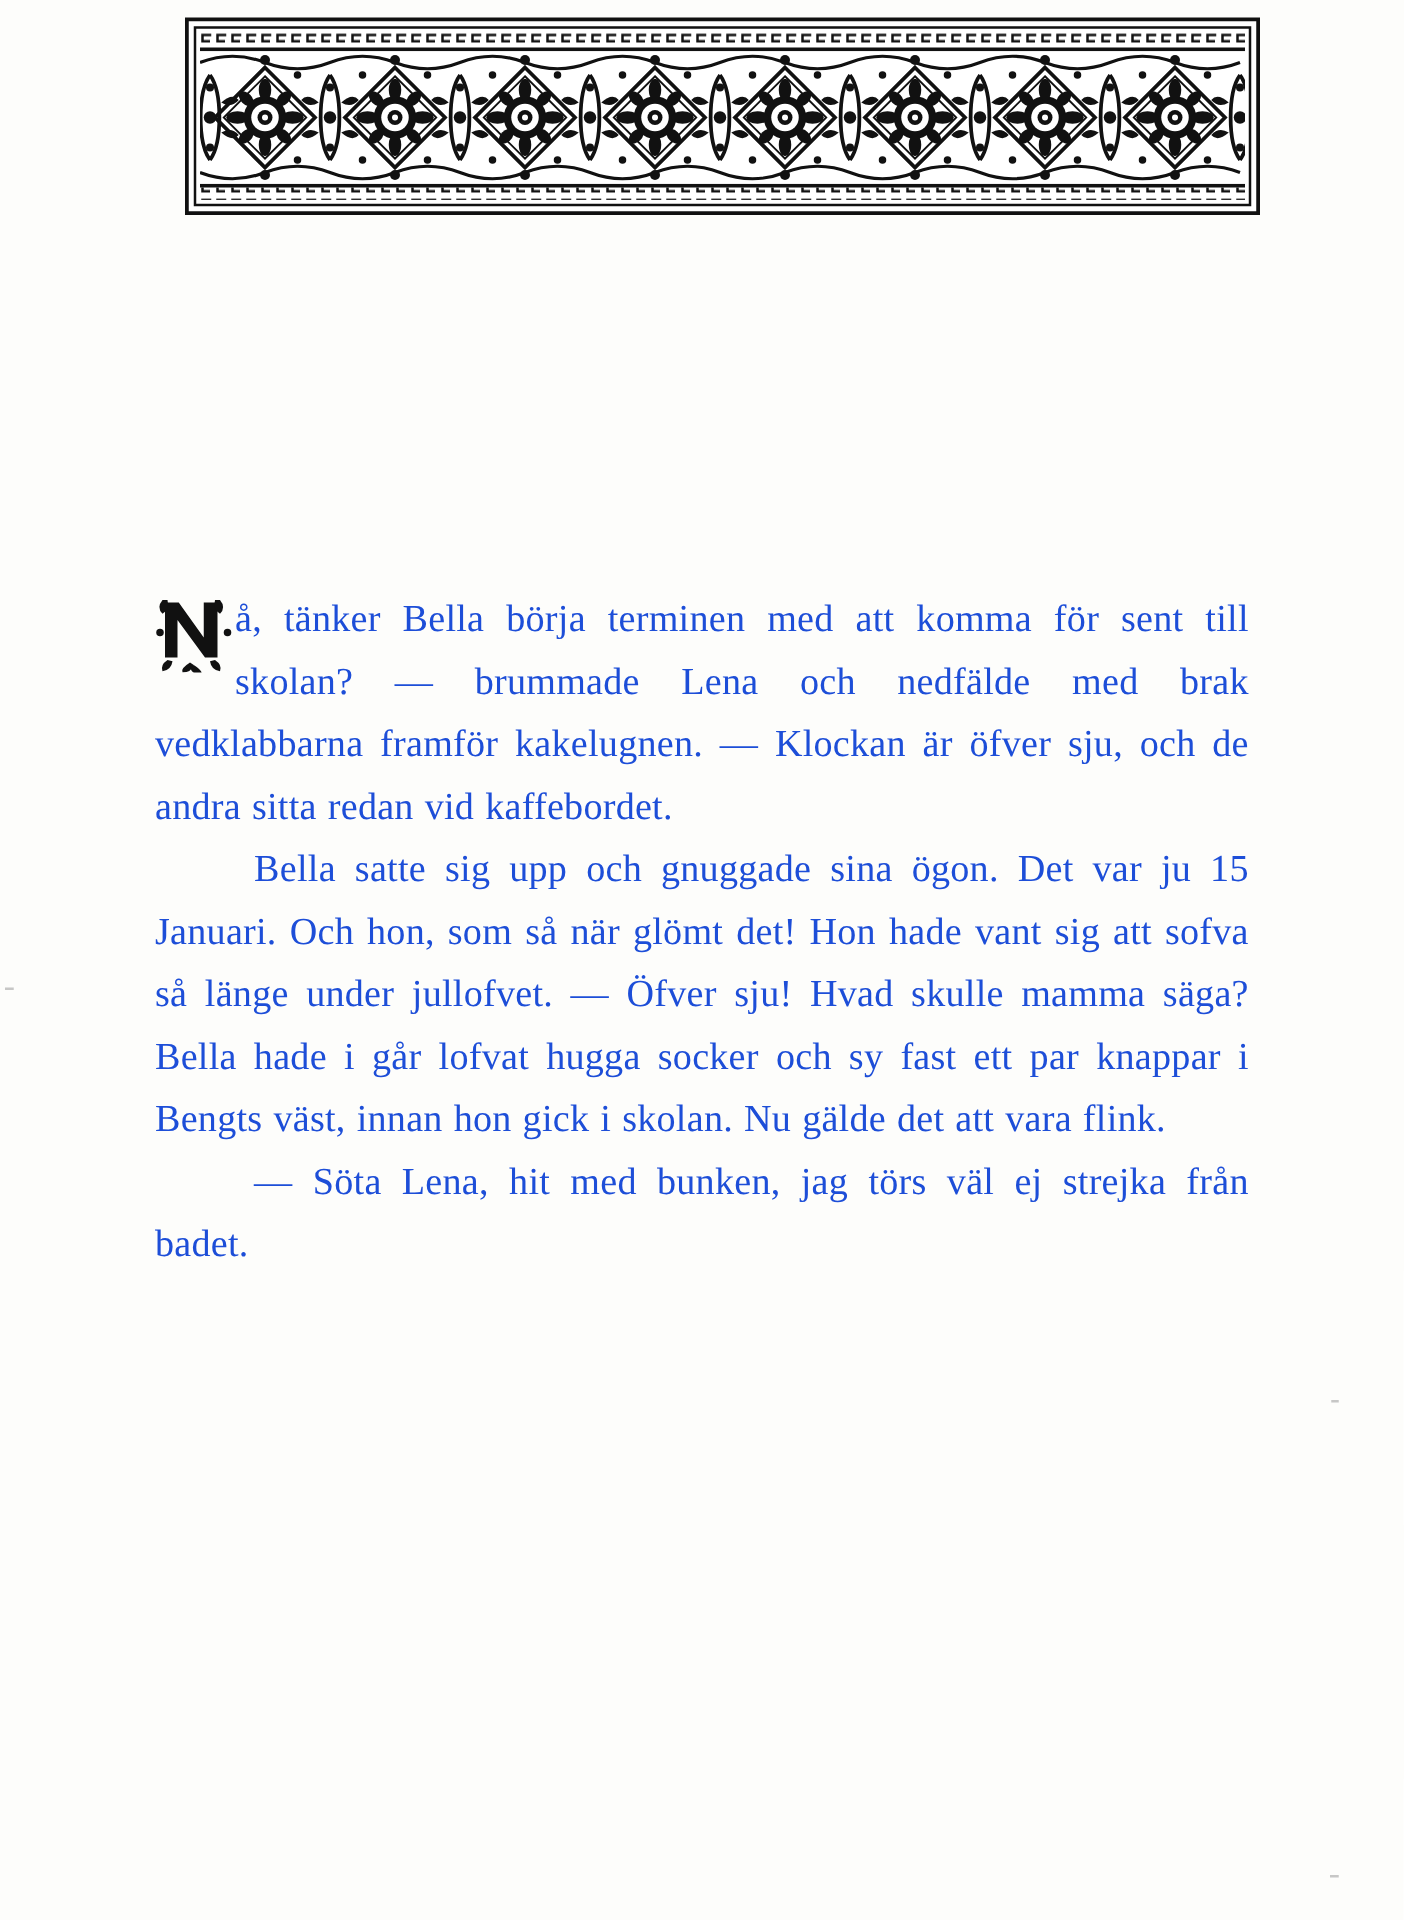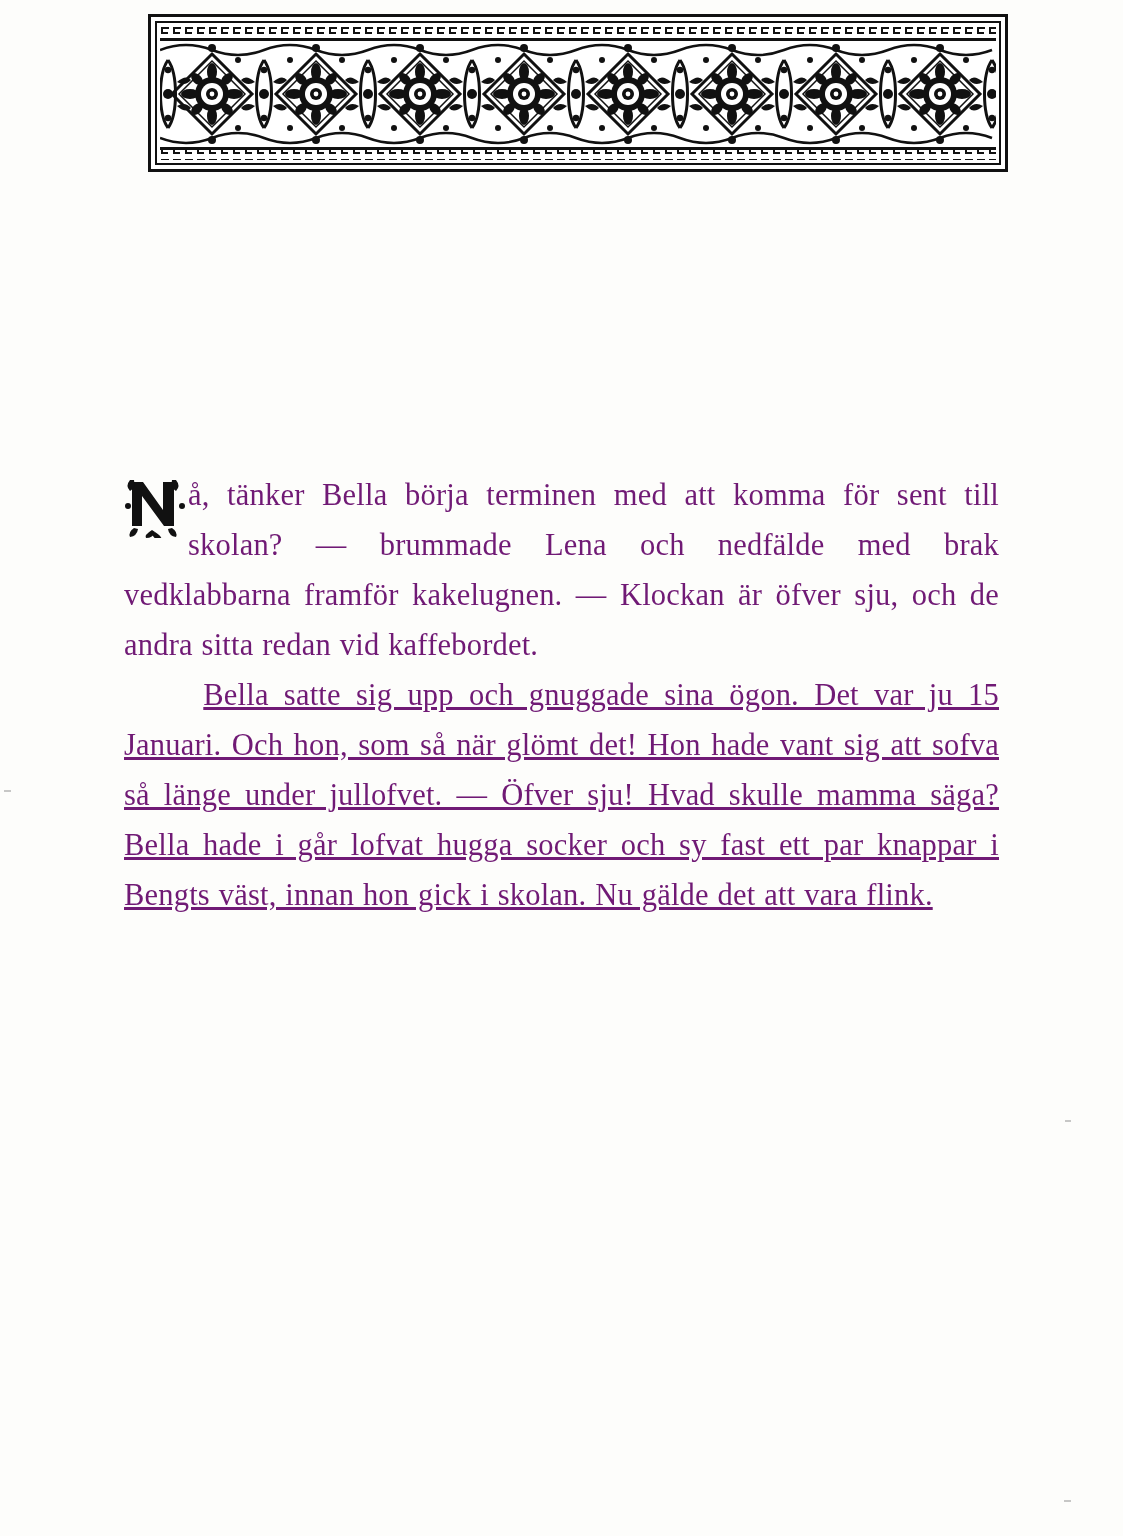--- a/index.html
+++ b/index.html
@@ -58,24 +58,24 @@
     width: 875px;
   }
   .para {
     margin: 0;
     font-size: 30.5px;
     line-height: 50px;
     text-align: justify;
     text-justify: inter-word;
     letter-spacing: 0.2px;
     word-spacing: 1px;
-    color: #701a75;
+    color: #1d4ed8;
   }
   .para + .para { margin-top: 0px; }
-  .para.indent { text-indent: 2.6em; text-decoration: underline; }
+  .para.indent { text-indent: 2.6em; }
 
   .first-para {
     position: relative;
     min-height: 50px;
   }
 
   
   .dropcap {
     float: left;
     width: 62px;
@@ -267,20 +267,23 @@
           </g>
         </svg>
       </span>
       <span>å, tänker Bella börja terminen med att komma för sent till skolan? — brummade Lena och nedfälde med brak vedklabbarna framför kakelugnen. — Klockan är öfver sju, och de andra sitta redan vid kaffebordet.</span>
     </p>
 
     <p class="para indent">
       <span>Bella satte sig upp och gnuggade sina ögon. Det var ju 15 Januari. Och hon, som så när glömt det! Hon hade vant sig att sofva så länge under jullofvet. — Öfver sju! Hvad skulle mamma säga? Bella hade i går lofvat hugga socker och sy fast ett par knappar i Bengts väst, innan hon gick i skolan. Nu gälde det att vara flink.</span>
     </p>
 
+    <p class="para indent">
+      <span>— Söta Lena, hit med bunken, jag törs väl ej strejka från badet.</span>
+    </p>
 
   </div>
 
   <div class="speck" style="left:4px; top:790px; width:7px; height:2px;"></div>
   <div class="speck" style="left:1065px; top:1120px; width:6px; height:2px;"></div>
   <div class="speck" style="left:1064px; top:1500px; width:7px; height:2px;"></div>
 
 </div>
 
 </body></html>

